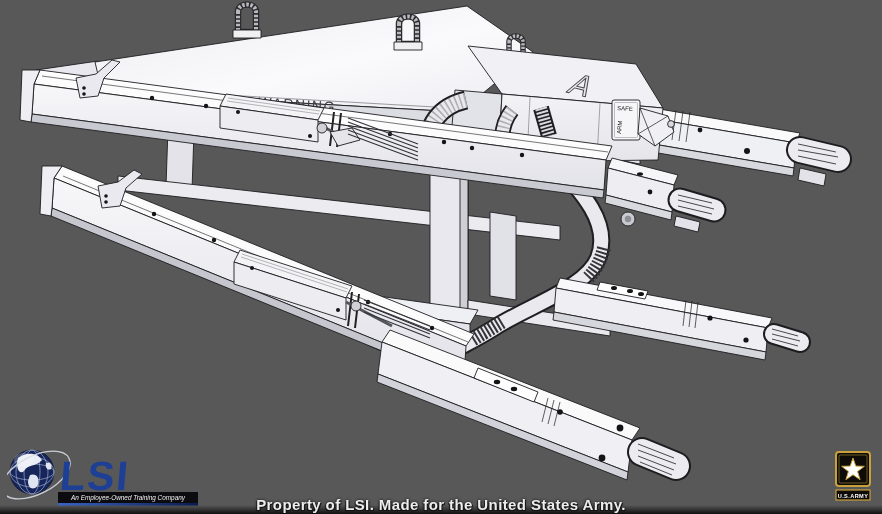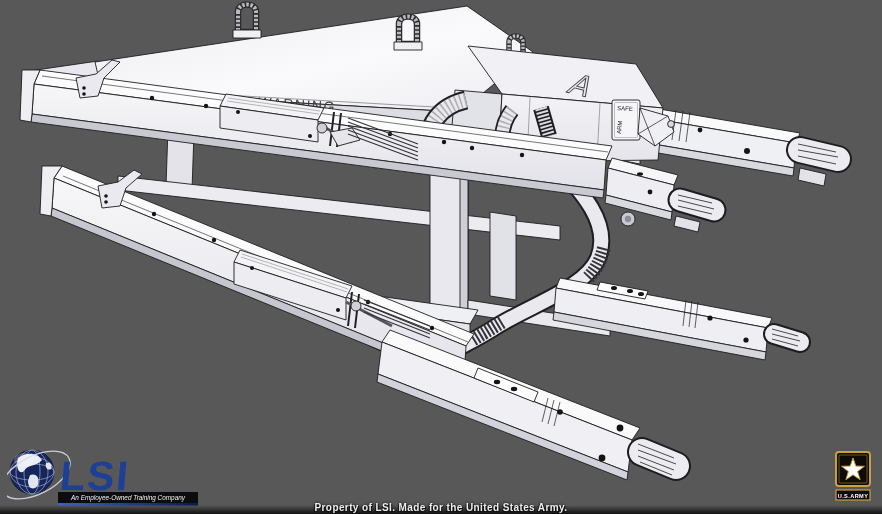--- a/index.html
+++ b/index.html
@@ -9,21 +9,21 @@
     font-family:"Liberation Sans",sans-serif;
   }
   .stage svg{display:block;}
   .model-svg{position:absolute;left:0;top:0;}
   .bottom-shade{
     position:absolute;left:0;bottom:0;width:100%;height:9px;
     background:linear-gradient(to bottom, rgba(12,12,12,0), rgba(10,10,10,.92));
   }
   .caption{
     position:absolute;left:50%;bottom:1px;transform:translateX(-50%);
-    font-weight:bold;font-size:10px;letter-spacing:.4px;color:#ededed;white-space:nowrap;
+    font-weight:bold;font-size:15px;letter-spacing:.4px;color:#ededed;white-space:nowrap;
     text-shadow:1px 1px 0 #141414,-1px 1px 0 rgba(0,0,0,.5),0 0 3px rgba(0,0,0,.9);
   }
   .lsi-logo{position:absolute;left:7px;bottom:6px;width:206px;height:64px;}
   .army-logo{position:absolute;right:11px;top:451px;width:36px;height:50px;}
   text{font-family:"Liberation Sans",sans-serif;}
 </style>
 </head>
 <body>
 
 <div class="stage">

